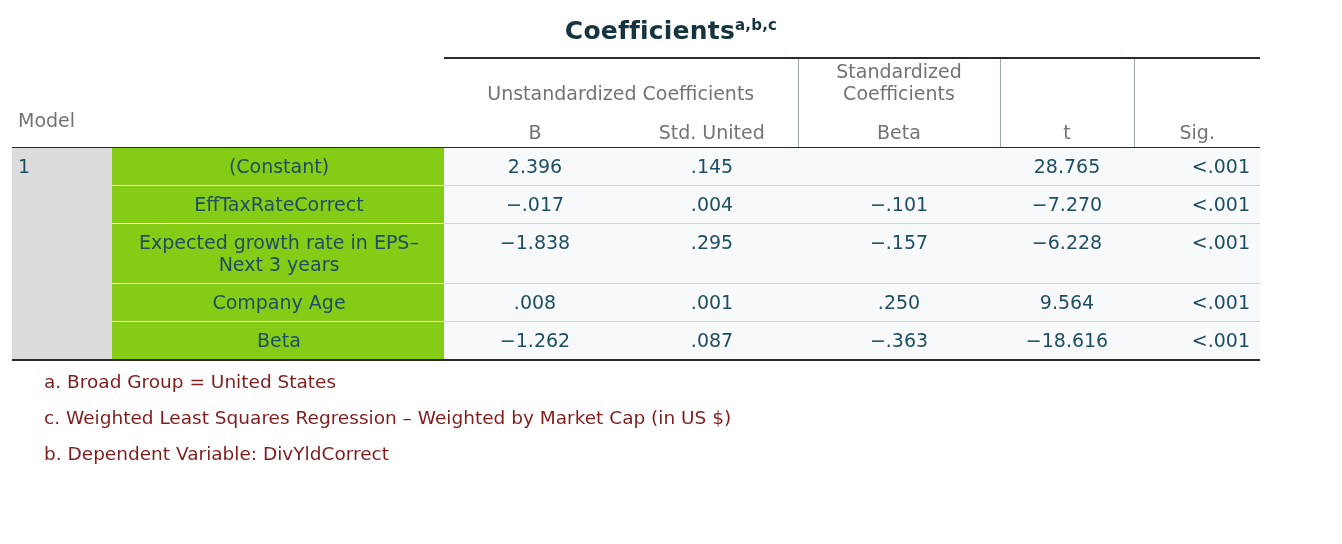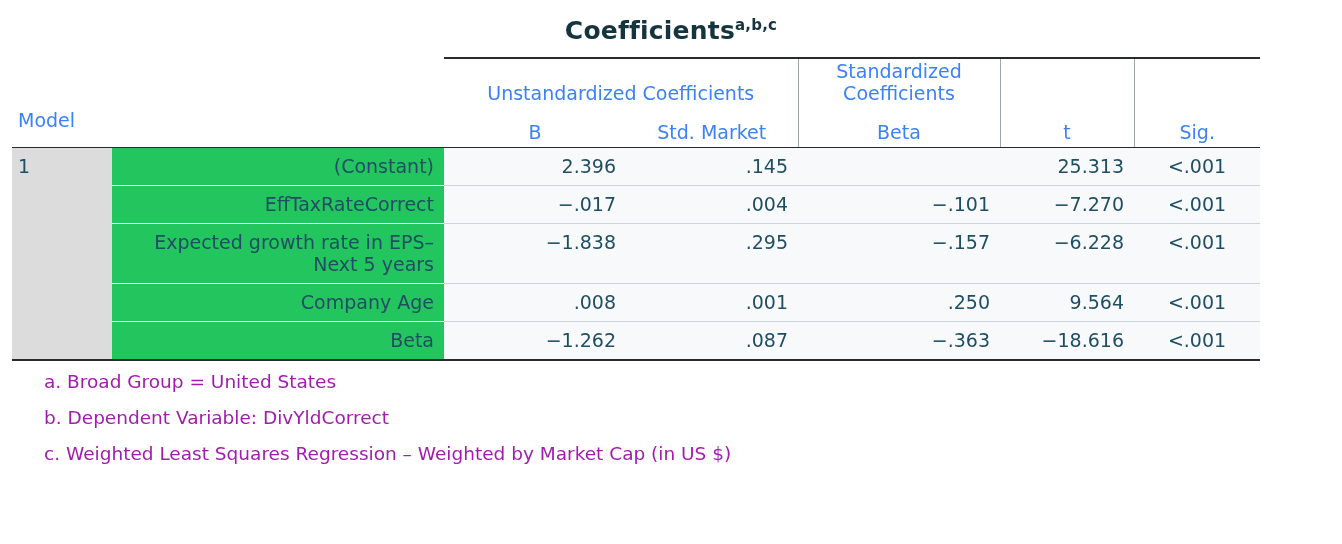--- a/index.html
+++ b/index.html
@@ -47,21 +47,21 @@
   table.coef col.c-b     { width: 182px; }
   table.coef col.c-se    { width: 172px; }
   table.coef col.c-beta  { width: 202px; }
   table.coef col.c-t     { width: 134px; }
   table.coef col.c-sig   { width: 126px; }
 
   .top-rule td {
     border-top: 2px solid #2a2a2a;
   }
   thead td, thead th {
-    color: #3b82f6;
+    color: #737373;
     font-weight: normal;
     vertical-align: bottom;
     padding: 2px 10px 2px 10px;
   }
   thead .grp-head {
     text-align: center;
     padding-bottom: 2px;
     line-height: 1.15;
   }
   thead .sub-head {
@@ -91,45 +91,45 @@
     border-bottom: none;
   }
   tbody td.modelcell {
     background: #dcdcdc;
     text-align: left;
     padding-left: 6px;
     border-bottom: none;
     color: #1f4e63;
   }
   tbody td.varcell {
-    background: #22c55e;
-    text-align: right;
+    background: #84cc16;
+    text-align: center;
     padding-left: 12px;
     border-bottom: 1px solid #ffffff;
   }
   tbody tr:last-child td.varcell {
     border-bottom: none;
   }
   tbody td.num {
+    text-align: center;
+    background: #f8f9fa;
+  }
+  tbody td.sig {
     text-align: right;
-    background: #f8f9fa;
-  }
-  tbody td.sig {
-    text-align: center;
     background: #f8f9fa;
   }
   .bottom-rule td {
     border-top: 2px solid #2a2a2a;
     height: 0;
     padding: 0;
   }
   .footnotes {
     margin: 10px 0 0 44px;
     font-size: 18.5px;
-    color: #a21caf;
+    color: #7f1d1d;
   }
   .footnotes div {
     margin-bottom: 14px;
     line-height: 1.2;
   }
 </style>
 </head>
 <body>
 
 <div class="page">
@@ -154,49 +154,49 @@
           <td class="grp-head vline-l vline-r">
             <span>Standardized</span><br>
             <span>Coefficients</span>
           </td>
           <td class="vline-r"></td>
           <td></td>
         </tr>
         <tr>
           <td class="model-head" colspan="2">Model</td>
           <td class="sub-head">B</td>
-          <td class="sub-head">Std. Market</td>
+          <td class="sub-head">Std. United</td>
           <td class="sub-head vline-l vline-r">Beta</td>
           <td class="sub-head vline-r">t</td>
           <td class="sub-head">Sig.</td>
         </tr>
         <tr class="hdr-sep">
           <td colspan="7"></td>
         </tr>
       </thead>
       <tbody>
         <tr>
           <td class="modelcell" rowspan="5">1</td>
           <td class="varcell">(Constant)</td>
           <td class="num">2.396</td>
           <td class="num">.145</td>
           <td class="num"></td>
-          <td class="num">25.313</td>
+          <td class="num">28.765</td>
           <td class="sig">&lt;.001</td>
         </tr>
         <tr>
           <td class="varcell">EffTaxRateCorrect</td>
           <td class="num">−.017</td>
           <td class="num">.004</td>
           <td class="num">−.101</td>
           <td class="num">−7.270</td>
           <td class="sig">&lt;.001</td>
         </tr>
         <tr>
-          <td class="varcell">Expected growth rate in EPS– Next 5 years</td>
+          <td class="varcell">Expected growth rate in EPS– Next 3 years</td>
           <td class="num">−1.838</td>
           <td class="num">.295</td>
           <td class="num">−.157</td>
           <td class="num">−6.228</td>
           <td class="sig">&lt;.001</td>
         </tr>
         <tr>
           <td class="varcell">Company Age</td>
           <td class="num">.008</td>
           <td class="num">.001</td>
@@ -214,17 +214,17 @@
         </tr>
         <tr class="bottom-rule">
           <td colspan="7"></td>
         </tr>
       </tbody>
     </table>
   </div>
 
   <div class="footnotes">
     <div>a. Broad Group = United States</div>
+    <div>c. Weighted Least Squares Regression – Weighted by Market Cap (in US $)</div>
     <div>b. Dependent Variable: DivYldCorrect</div>
-    <div>c. Weighted Least Squares Regression – Weighted by Market Cap (in US $)</div>
   </div>
 
 </div>
 
 </body></html>

